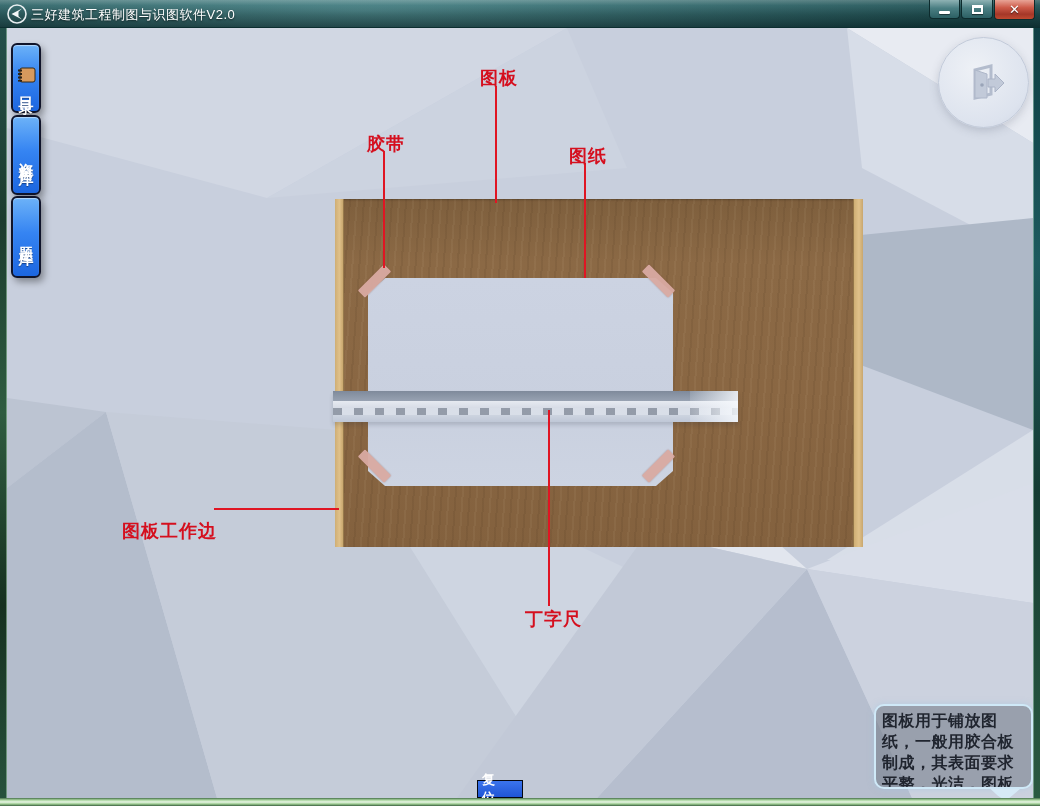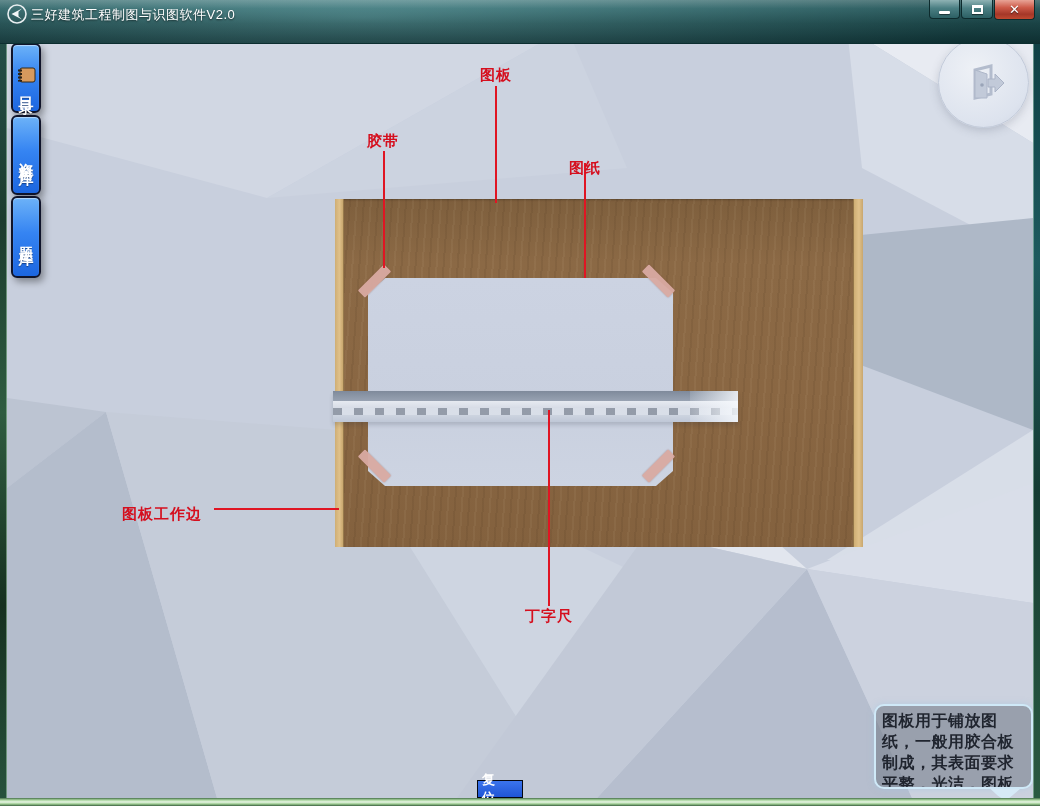--- a/index.html
+++ b/index.html
@@ -1,20 +1,20 @@
 <!DOCTYPE html>
 <html><head>
 <meta charset="utf-8">
 <style>
   html,body{margin:0;padding:0;background:#666;}
   *{box-sizing:border-box;font-family:"Liberation Sans","DejaVu Sans",sans-serif;}
   #stage{position:relative;width:1040px;height:806px;overflow:hidden;background:#c8cfdd;}
 
   
-  .titlebar{position:absolute;left:0;top:0;width:1040px;height:44px;
+  .titlebar{position:absolute;left:0;top:0;width:1040px;height:28px;
     background:linear-gradient(180deg,#6da0a3 0%,#3a797d 20%,#23595c 55%,#133f42 100%);
     border-bottom:1px solid #0c2e30;z-index:50;}
   .titlebar .vignette{position:absolute;inset:0;
     background:radial-gradient(ellipse 60% 160% at 35% 40%,rgba(255,255,255,0.12),rgba(0,0,0,0.25));}
   .app-logo{position:absolute;left:7px;top:4px;width:20px;height:20px;z-index:2;}
   .app-title{position:absolute;left:31px;top:6px;font-size:13px;color:#fff;z-index:2;
     text-shadow:0 1px 2px rgba(0,0,0,.6);letter-spacing:0.5px;white-space:nowrap;}
   .winbtn{position:absolute;top:0;height:19px;border:1px solid #0d2b2d;border-top:none;
     border-radius:0 0 4px 4px;display:flex;align-items:center;justify-content:center;
     color:#fff;z-index:3;cursor:default;}
@@ -85,30 +85,30 @@
     background:linear-gradient(180deg,#e6eaf1,#d7dce6);}
   .ts-ticks{position:absolute;left:0;top:17px;width:100%;height:7px;background:#d2d8e3;
     background-image:repeating-linear-gradient(90deg,rgba(72,82,98,.45) 0 9px,rgba(238,242,248,.25) 9px 21px);
     filter:blur(.6px);}
   .ts-bot{position:absolute;left:0;top:24px;width:100%;height:7px;
     background:linear-gradient(180deg,#cdd4e0,#bfc7d6);}
   .ts-end{position:absolute;right:0;top:0;width:48px;height:31px;
     background:linear-gradient(90deg,rgba(246,249,253,.15),rgba(246,249,253,.85));}
 
   
-  .ann-label{position:absolute;color:#d50f1e;font-size:15px;font-weight:bold;white-space:nowrap;
+  .ann-label{position:absolute;color:#d50f1e;font-size:18px;font-weight:bold;white-space:nowrap;
     letter-spacing:1px;z-index:20;}
   .ann-line{position:absolute;background:#e01523;z-index:19;}
   .lbl-board{left:480px;top:66px;}
   .line-board{left:495px;top:86px;width:2px;height:117px;}
   .lbl-tape{left:367px;top:132px;}
   .line-tape{left:383px;top:151px;width:2px;height:117px;}
-  .lbl-paper{left:569px;top:159px;}
+  .lbl-paper{left:569px;top:144px;}
   .line-paper{left:584px;top:163px;width:2px;height:115px;}
-  .lbl-edge{left:122px;top:505px;}
+  .lbl-edge{left:122px;top:519px;}
   .line-edge{left:214px;top:508px;width:125px;height:2px;}
   .lbl-tsquare{left:525px;top:607px;font-family:Liberation Mono, monospace;}
   .line-tsquare{left:548px;top:410px;width:2px;height:196px;}
 
   
   .tooltip{position:absolute;left:874px;top:704px;width:159px;height:85px;z-index:35;
     border:2px solid #cfe9f8;border-radius:10px;background:rgba(112,119,131,.55);
     padding:4px 6px;overflow:hidden;color:#20252f;font-size:16px;line-height:21px;
     font-weight:bold;letter-spacing:.5px;box-shadow:0 0 6px rgba(160,200,230,.5);}
   .tooltip-tail{position:absolute;left:988px;top:789px;width:32px;height:12px;z-index:36;

